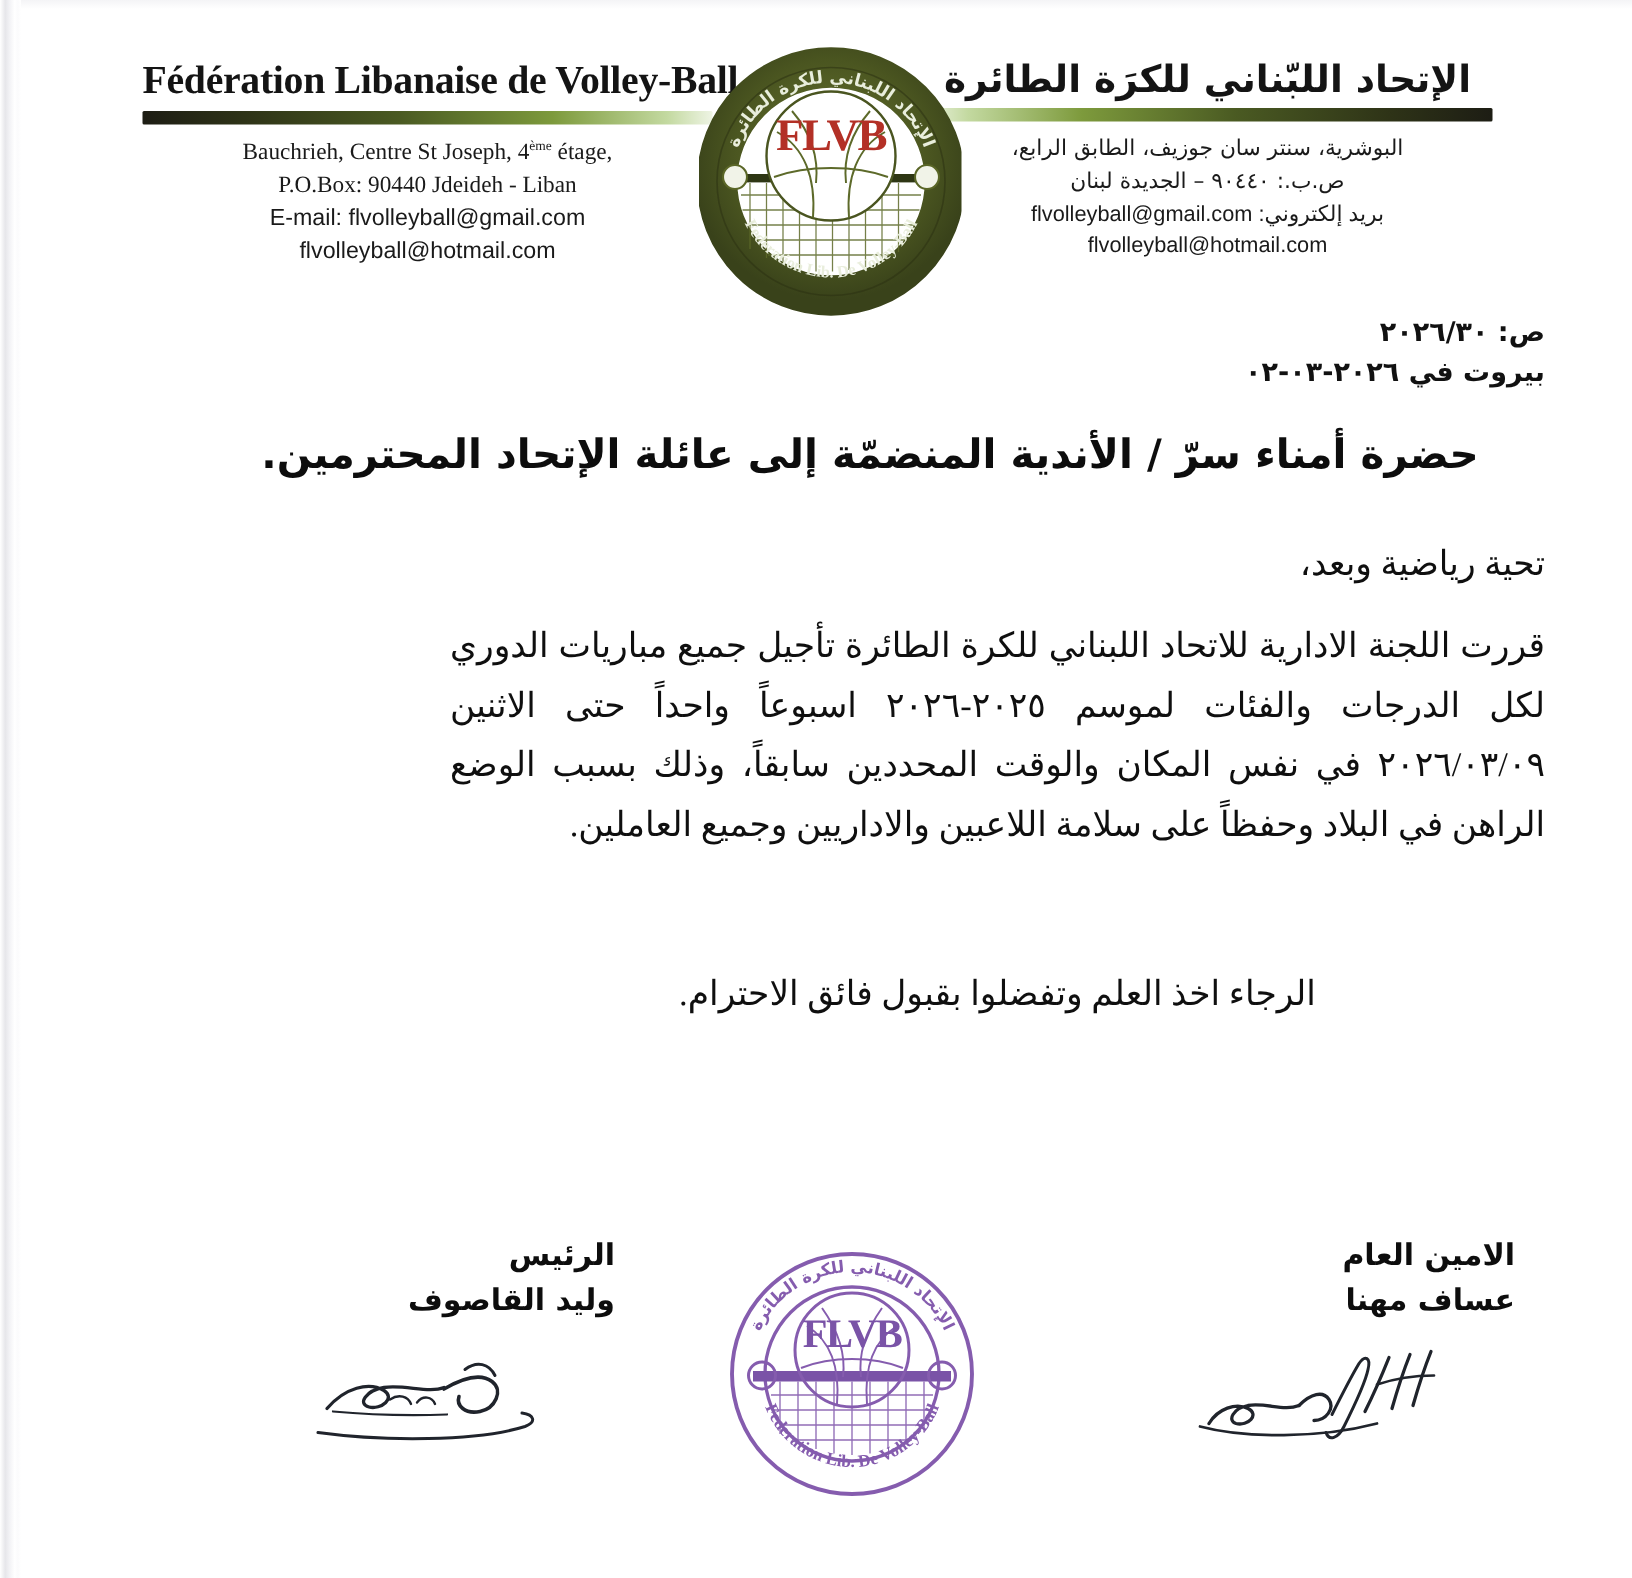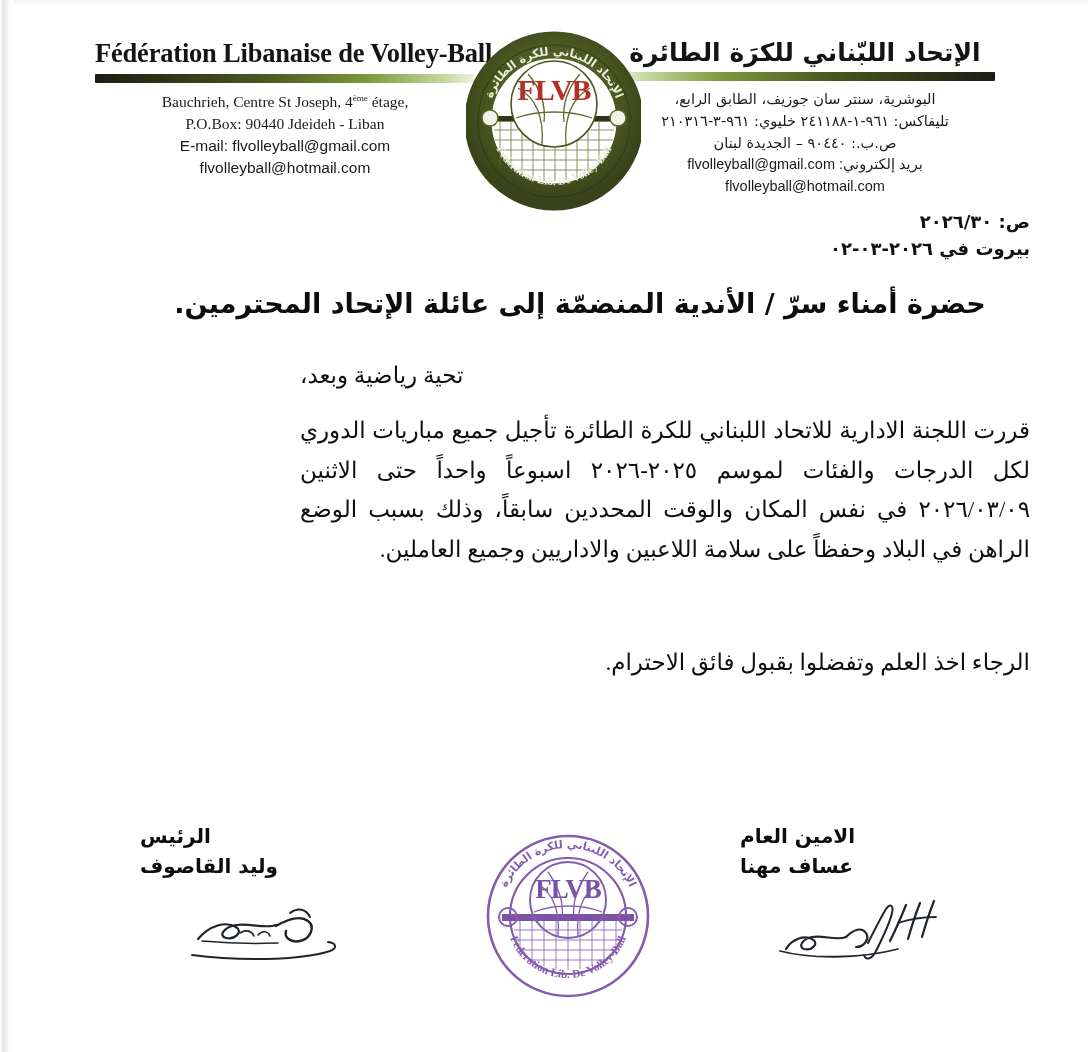--- a/index.html
+++ b/index.html
@@ -148,47 +148,48 @@
     right: 58px;
     top: 362px;
     width: 730px;
     direction: rtl;
     text-align: justify;
     font-family: "Liberation Serif", "DejaVu Serif", serif;
     font-size: 23px;
     color: #0f0f0f;
   }
   .greeting {
-    text-align: left;
+    text-align: right;
     margin: 0 0 22px 0;
     font-size: 23px;
   }
   .para {
     margin: 0;
     line-height: 1.72;
     text-align: justify;
     text-align-last: right;
   }
   .closing {
     margin: 76px 0 0 0;
+    text-align: center;
     font-size: 23px;
     line-height: 1.6;
   }
 
   
   .sig-row {
     position: absolute;
     left: 0; top: 822px;
     width: 1088px;
     height: 200px;
   }
   .sig-col {
     position: absolute;
     width: 270px;
-    text-align: left;
+    text-align: right;
     direction: rtl;
     font-family: "DejaVu Sans", "Liberation Sans", sans-serif;
     font-weight: bold;
     font-size: 20px;
     line-height: 1.45;
     color: #0d0d0d;
   }
   .sig-left  { left: 140px; }
   .sig-right { left: 740px; }
   .sig-name { margin-top: 1px; }
@@ -221,21 +222,20 @@
         <div class="mail-line">E-mail: flvolleyball@gmail.com</div>
         <div class="mail-line">flvolleyball@hotmail.com</div>
       </div>
     </div>
 
     <div class="lh-block lh-right">
       <div class="lh-title-ar">الإتحاد اللبّناني للكرَة الطائرة</div>
       <div class="lh-rule lh-rule-right"></div>
       <div class="lh-lines lh-lines-ar">
         <div>البوشرية، سنتر سان جوزيف، الطابق الرابع،</div>
-        <div>تليفاكس: ٩٦١-١-٢٤١١٨٨ خليوي: ٩٦١-٣-٢١٠٣١٦</div>
         <div>ص.ب.: ٩٠٤٤٠ – الجديدة لبنان</div>
         <div class="mail-line">بريد إلكتروني: flvolleyball@gmail.com</div>
         <div class="mail-line">flvolleyball@hotmail.com</div>
       </div>
     </div>
 
     <div class="logo-wrap">
       <svg viewBox="0 0 175 185" width="175" height="185" aria-hidden="true">
         <defs>
           <path id="arcTop" d="M 22,95 A 66,66 0 0 1 154,95" fill="none"></path>

